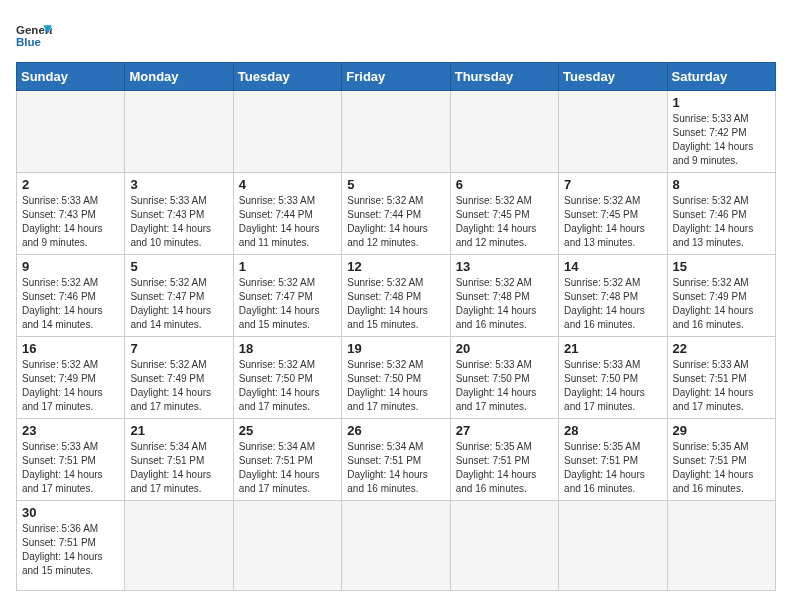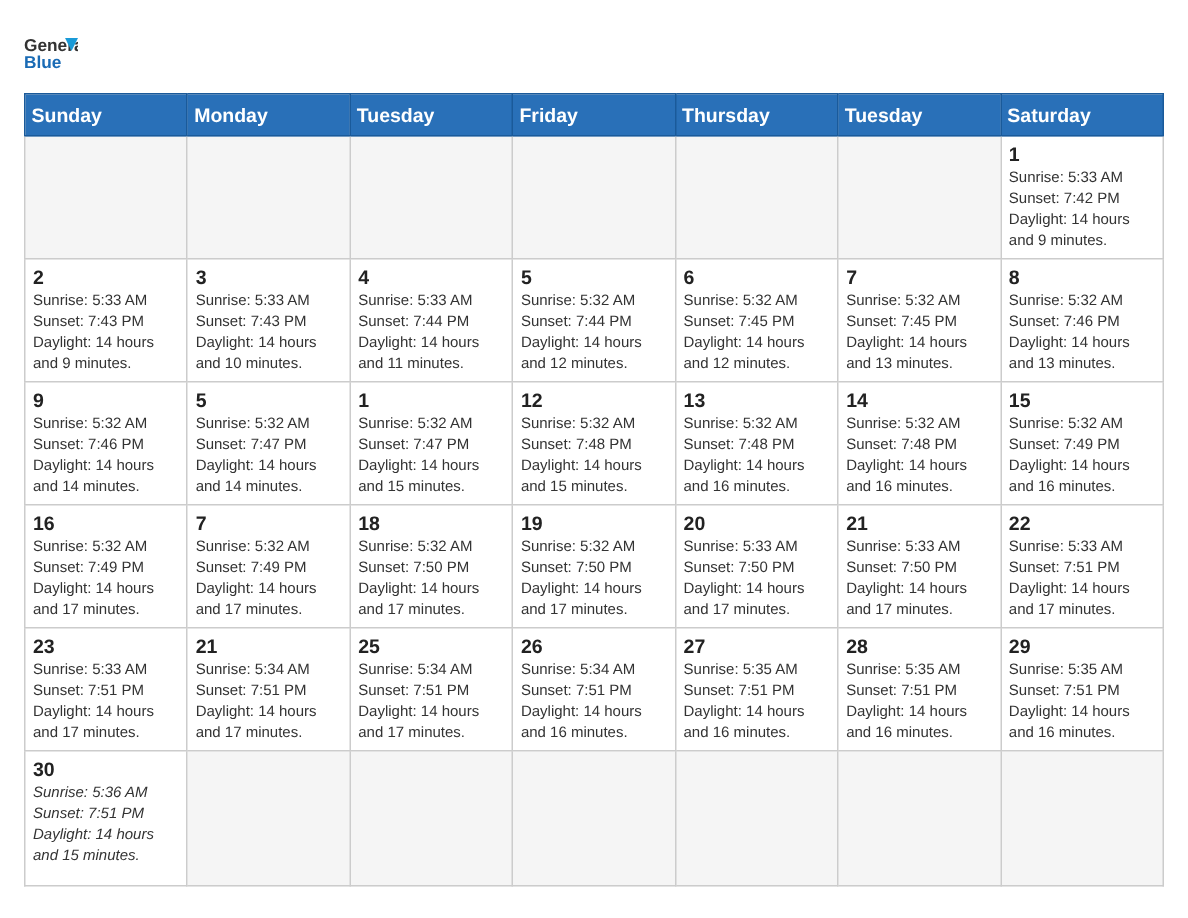--- a/index.html
+++ b/index.html
@@ -333,21 +333,21 @@
           <div class="day-num">29</div>
           <div class="day-info" style="white-space: pre-line;">Sunrise: 5:35 AM
 Sunset: 7:51 PM
 Daylight: 14 hours
 and 16 minutes.</div>
         </td>
       </tr>
       <tr class="last-row">
         <td>
           <div class="day-num">30</div>
-          <div class="day-info" style="white-space: pre-line; font-style: italic;">Sunrise: 5:36 AM
+          <div class="day-info" style="white-space: pre-line;">Sunrise: 5:36 AM
 Sunset: 7:51 PM
 Daylight: 14 hours
 and 15 minutes.</div>
         </td>
         <td class="empty"></td>
         <td class="empty"></td>
         <td class="empty"></td>
         <td class="empty"></td>
         <td class="empty"></td>
         <td class="empty"></td>

